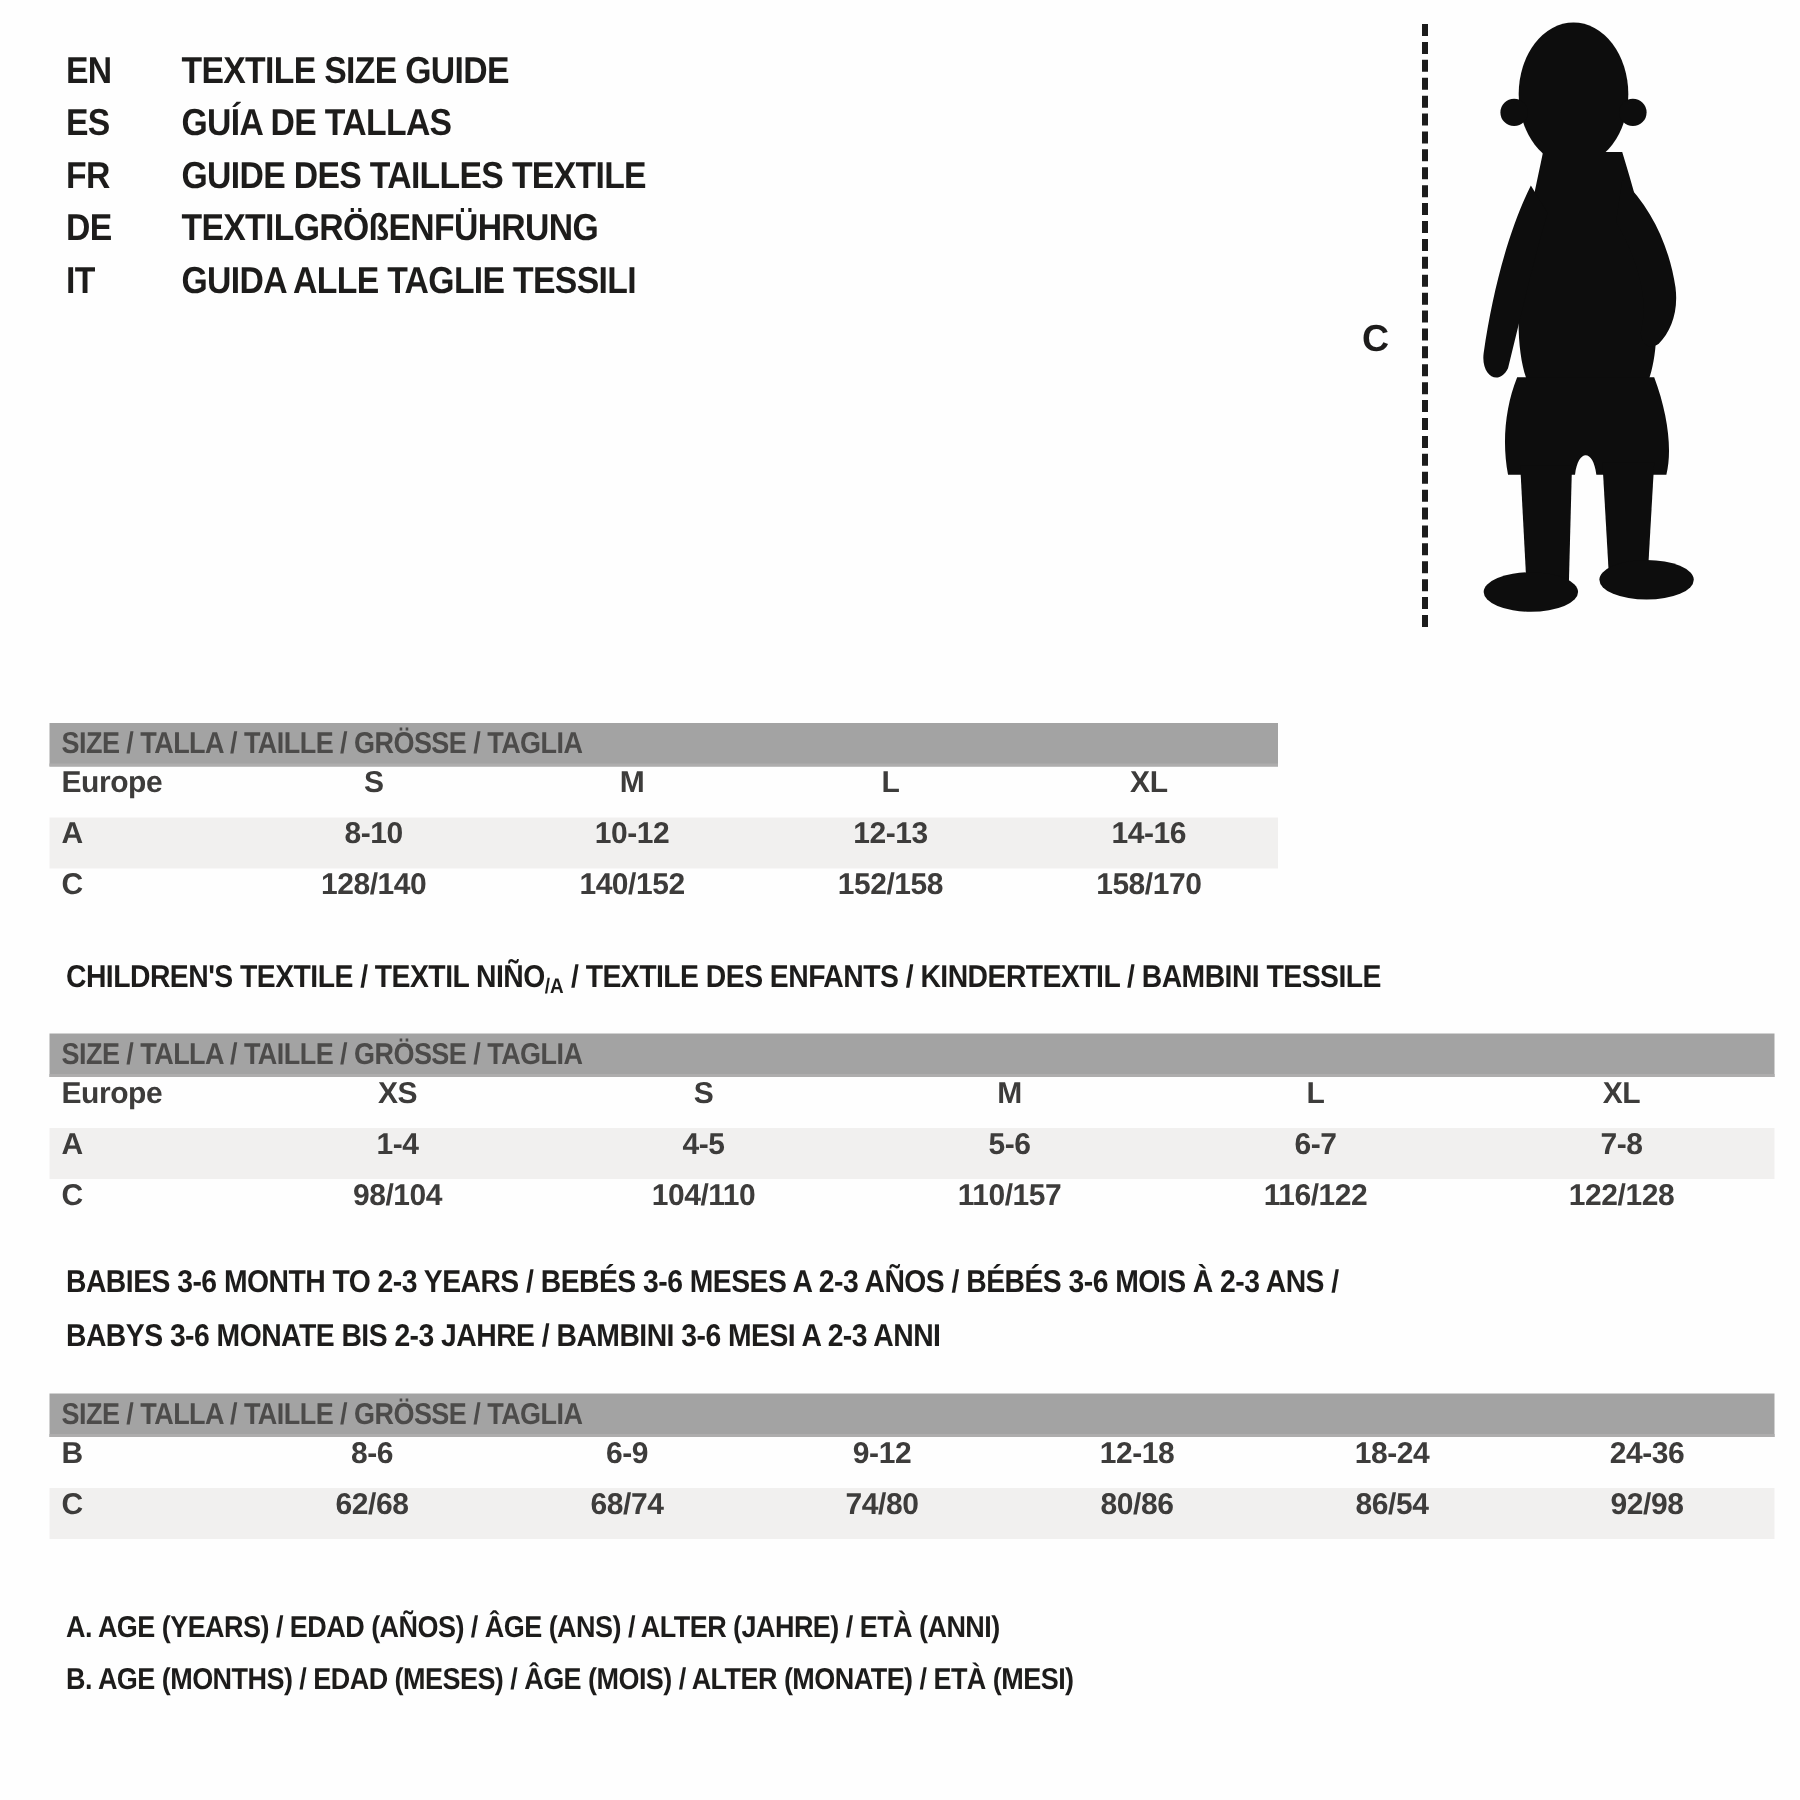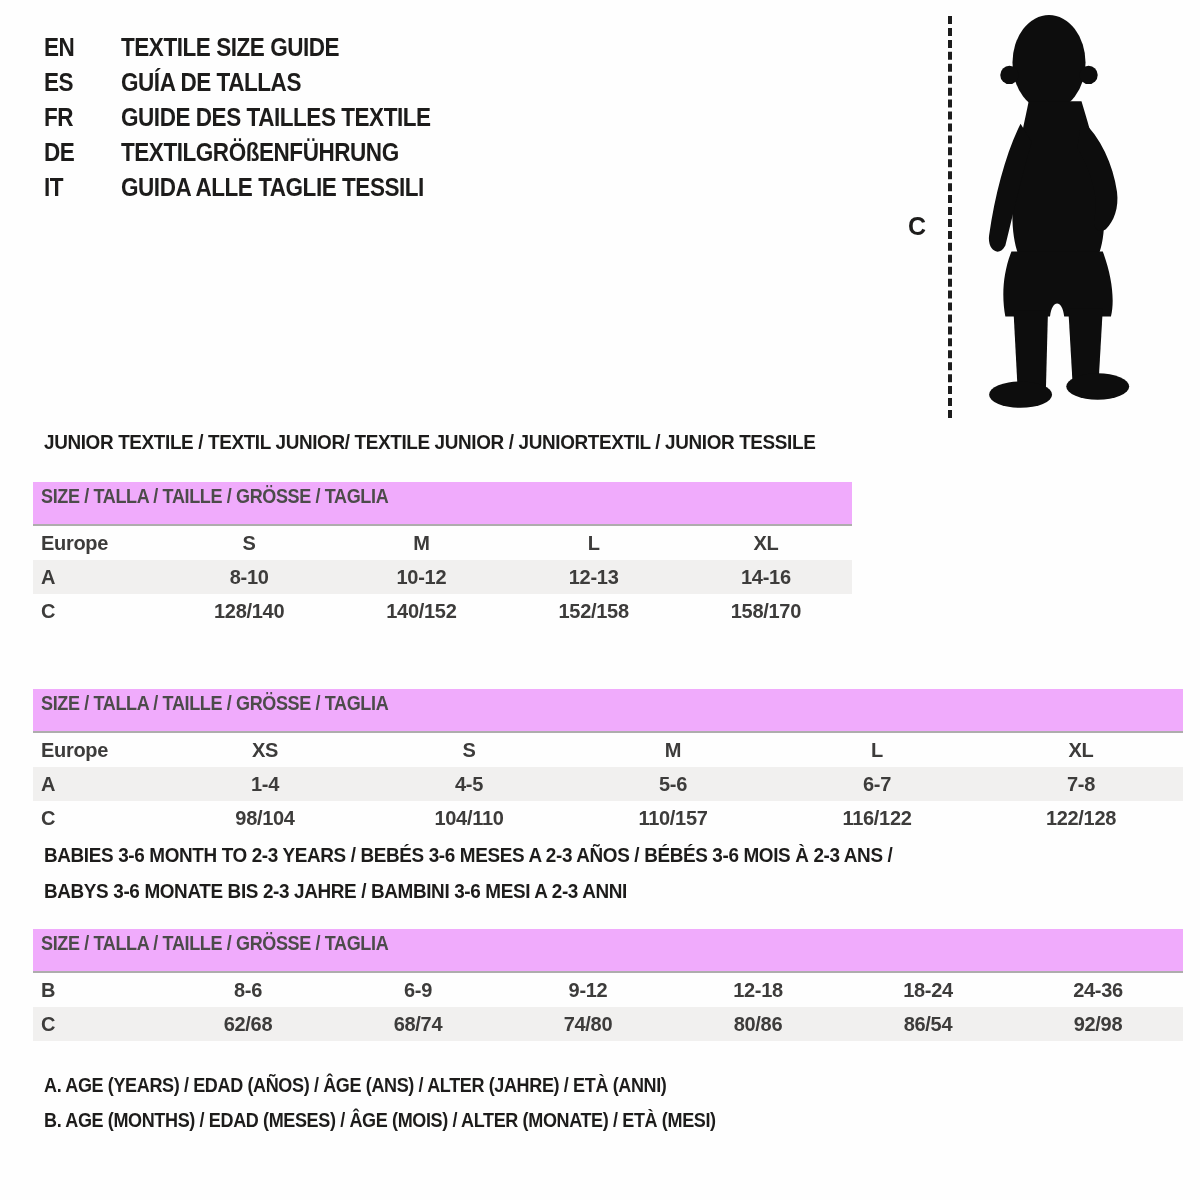--- a/index.html
+++ b/index.html
@@ -39,27 +39,27 @@
   
   .section-title {
     position: absolute; left: 44px;
     font-size: 21px; font-weight: bold; letter-spacing: -0.4px;
     white-space: nowrap; color: #1d1c1b;
   }
   .sub-a { font-size: 14px; vertical-align: -4px; letter-spacing: 0; }
   
   .size-table { position: absolute; left: 33px; }
   .size-bar {
-    height: 44px; line-height: 28px;
-    background: #f0abfc; border-bottom: 2px solid #aeadad;
+    height: 29px; line-height: 28px;
+    background: #a3a3a3; border-bottom: 2px solid #aeadad;
     color: #4c4b4a; font-size: 20px; font-weight: bold;
     padding-left: 8px; letter-spacing: -0.4px;
   }
   .trow {
-    display: flex; height: 34px; align-items: center;
+    display: flex; height: 34px; 
     font-size: 20px; font-weight: bold; color: #3d3c3b; letter-spacing: -0.3px;
   }
   .trow.stripe { background: #f1f0ef; }
   .tlabel { width: 130px; flex: 0 0 130px; padding-left: 8px; }
   .tcell { flex: 1; text-align: center; }
   
   .legend-block { position: absolute; left: 44px; top: 1068px; }
   .legend-line {
     height: 35px; line-height: 35px;
     font-size: 20px; font-weight: bold; letter-spacing: -0.4px; color: #1d1c1b;
@@ -105,23 +105,20 @@
       <path d="M52,110 C38,138 27,178 21,220 C19,235 31,242 37,230 C45,198 54,158 63,128 Z"></path>
       <path d="M112,106 C131,124 143,150 147,177 C149,193 144,206 136,214 C129,219 122,213 125,202 C129,184 122,158 108,134 Z"></path>
       <path d="M43,236 L133,236 C142,260 145,284 141,300 L95,300 C93,283 83,283 81,300 L37,300 C33,279 35,256 43,236 Z"></path>
       <path d="M45,294 L79,294 L77,370 L49,370 Z"></path>
       <path d="M99,292 L133,292 L129,362 L103,362 Z"></path>
       <ellipse cx="52" cy="377" rx="31" ry="13"></ellipse>
       <ellipse cx="128" cy="369" rx="31" ry="13"></ellipse>
     </g>
   </svg>
 
-  <div class="section-title" style="top:430px;">
-    <span class="cond">JUNIOR TEXTILE / TEXTIL JUNIOR/ TEXTILE JUNIOR / JUNIORTEXTIL / JUNIOR TESSILE</span>
-  </div>
   <div class="size-table" style="top:482px; width:819px;">
     <div class="size-bar">
       <span class="cond">SIZE / TALLA / TAILLE / GRÖSSE / TAGLIA</span>
     </div>
     <div class="trow">
       <span class="tlabel">Europe</span>
       <span class="tcell">S</span>
       <span class="tcell">M</span>
       <span class="tcell">L</span>
       <span class="tcell">XL</span>
@@ -135,20 +132,23 @@
     </div>
     <div class="trow">
       <span class="tlabel">C</span>
       <span class="tcell">128/140</span>
       <span class="tcell">140/152</span>
       <span class="tcell">152/158</span>
       <span class="tcell">158/170</span>
     </div>
   </div>
 
+  <div class="section-title" style="top:640px;">
+    <span class="cond"><span>CHILDREN'S TEXTILE / TEXTIL NIÑO</span><span class="sub-a">/A</span><span> / TEXTILE DES ENFANTS / KINDERTEXTIL / BAMBINI TESSILE</span></span>
+  </div>
   <div class="size-table" style="top:689px; width:1150px;">
     <div class="size-bar">
       <span class="cond">SIZE / TALLA / TAILLE / GRÖSSE / TAGLIA</span>
     </div>
     <div class="trow">
       <span class="tlabel">Europe</span>
       <span class="tcell">XS</span>
       <span class="tcell">S</span>
       <span class="tcell">M</span>
       <span class="tcell">L</span>

